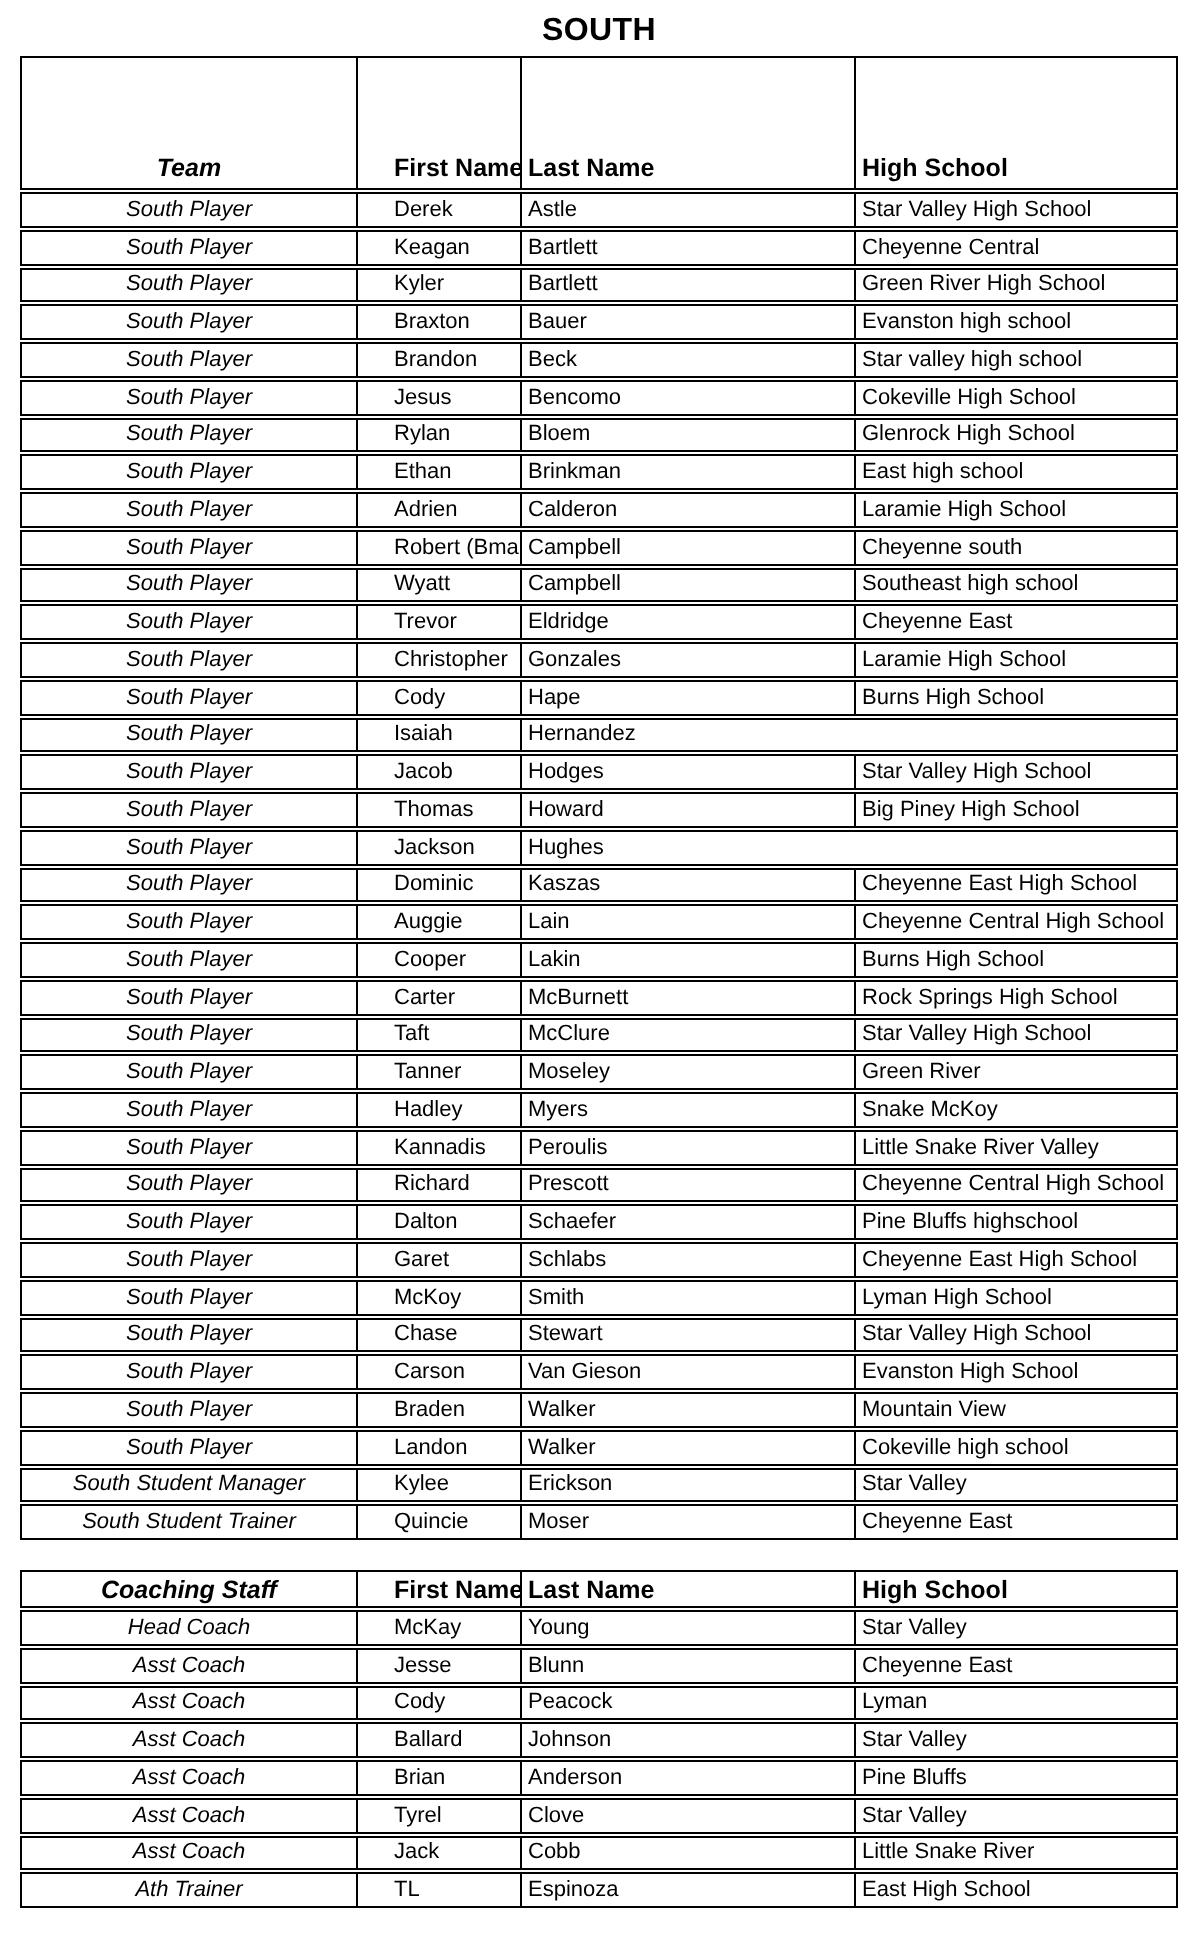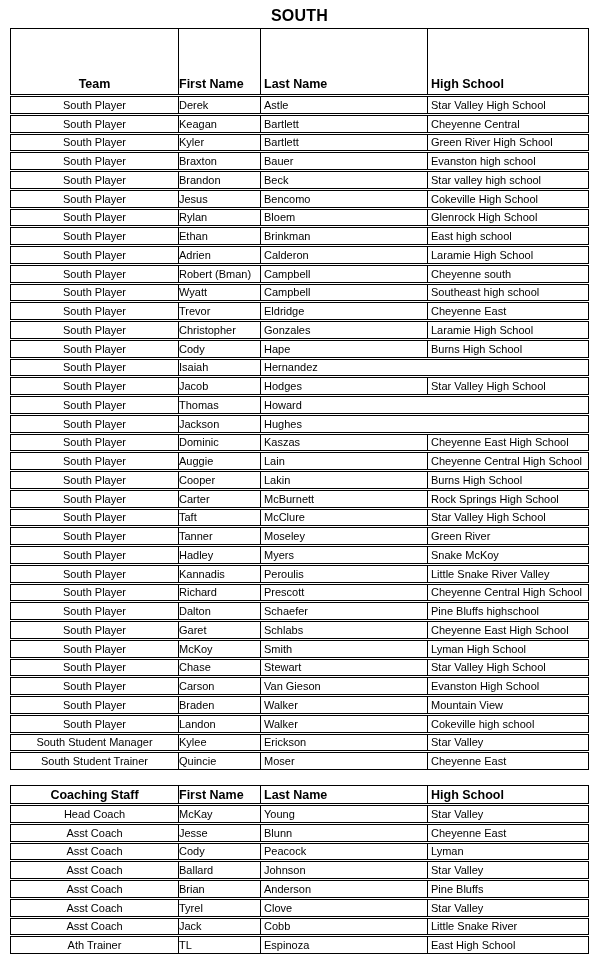--- a/index.html
+++ b/index.html
@@ -18,22 +18,22 @@
   .tbl { width: 579px; }
   .hrow, .tr { display: flex; border: 1px solid #000; background: #fff; }
   .hrow.tall { height: 67px; }
   .hrow .cell { font-weight: bold; font-size: 12.5px; }
   .hrow.tall .cell { display: flex; align-items: flex-end; padding-bottom: 3px; }
   .hrow.short { height: 19px; }
   .hrow.short .cell { display: flex; align-items: center; }
   .rows .tr { height: 17.75px; margin-top: 1px; font-size: 11px; }
   .tr .cell { display: flex; align-items: center; height: 100%; }
   .cell { white-space: nowrap; overflow: hidden; }
-  .c-team  { width: 167px; justify-content: center; text-align: center; }
-  .c-first { width: 82px;  border-left: 1px solid #000; padding-left: 0; }
+  .c-team  { width: 167px; justify-content: center; text-align: center; font-style: italic; }
+  .c-first { width: 82px;  border-left: 1px solid #000; padding-left: 18px; }
   .c-last  { width: 129px; border-left: 1px solid #000; padding-left: 3px; }
   .c-school{ flex: 1;      border-left: 1px solid #000; padding-left: 3px; margin-left: 38px; }
   .coaching { margin-top: 15px; }
 </style>
 </head>
 <body>
 
 <div class="page">
 
   <div class="title">SOUTH</div>
@@ -138,20 +138,21 @@
         <div class="tr">
         <div class="cell c-team">South Player</div>
         <div class="cell c-first">Jacob</div>
         <div class="cell c-last">Hodges</div>
         <div class="cell c-school">Star Valley High School</div>
       </div>
         <div class="tr">
         <div class="cell c-team">South Player</div>
         <div class="cell c-first">Thomas</div>
         <div class="cell c-last">Howard</div>
+        <div class="cell c-school">Big Piney High School</div>
       </div>
         <div class="tr">
         <div class="cell c-team">South Player</div>
         <div class="cell c-first">Jackson</div>
         <div class="cell c-last">Hughes</div>
       </div>
         <div class="tr">
         <div class="cell c-team">South Player</div>
         <div class="cell c-first">Dominic</div>
         <div class="cell c-last">Kaszas</div>

